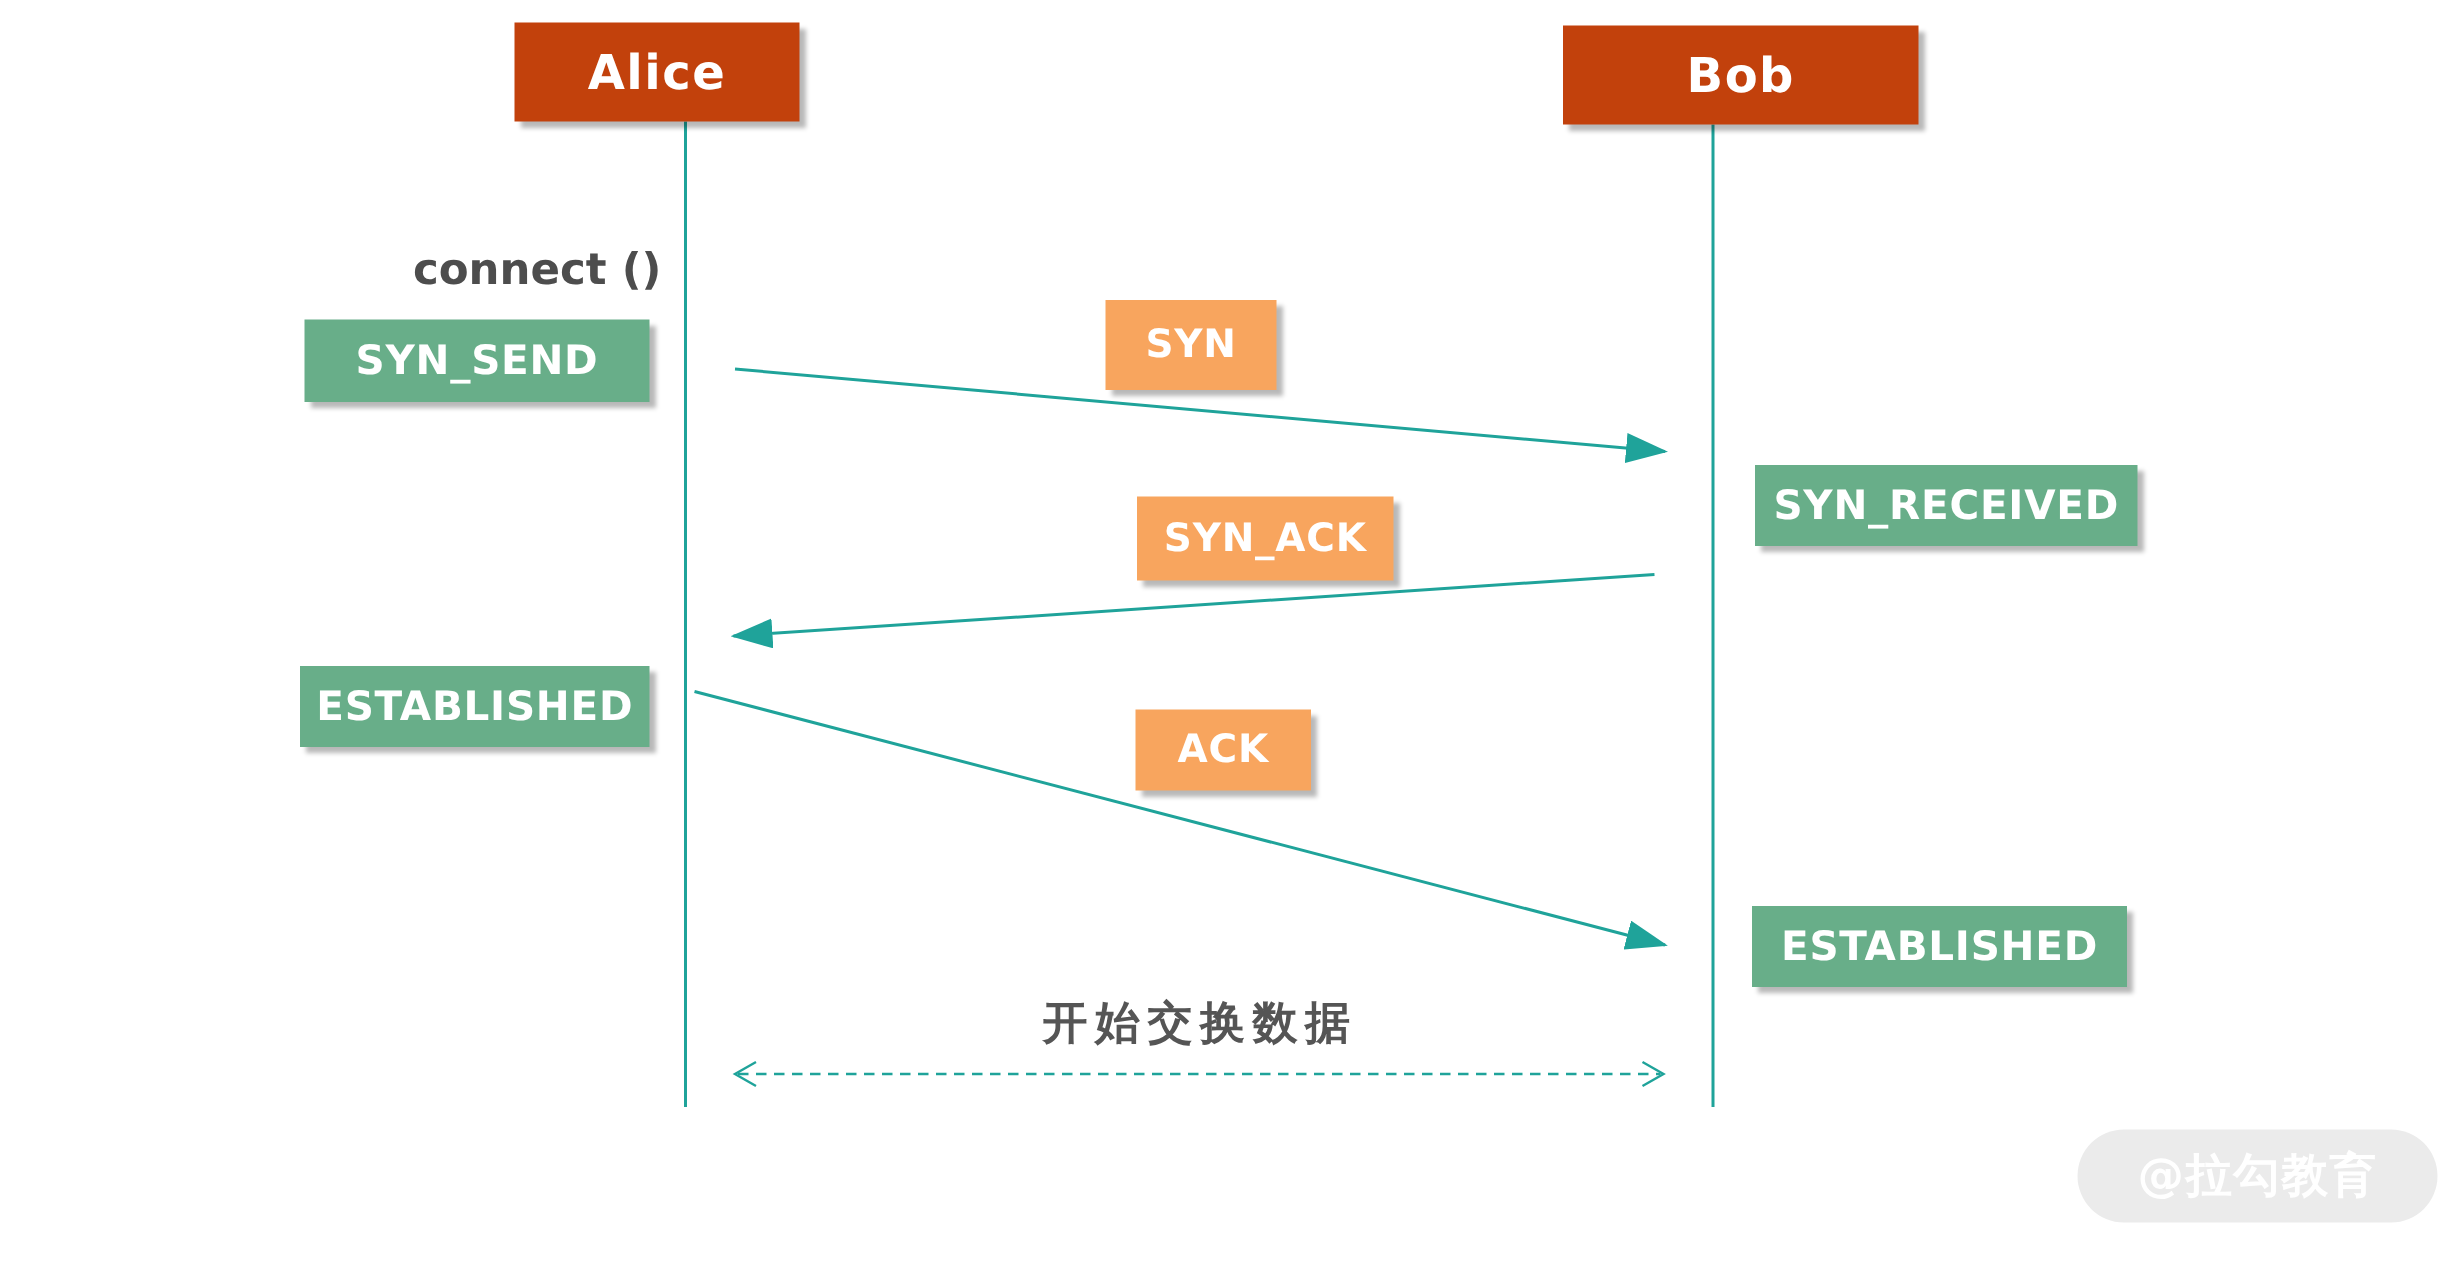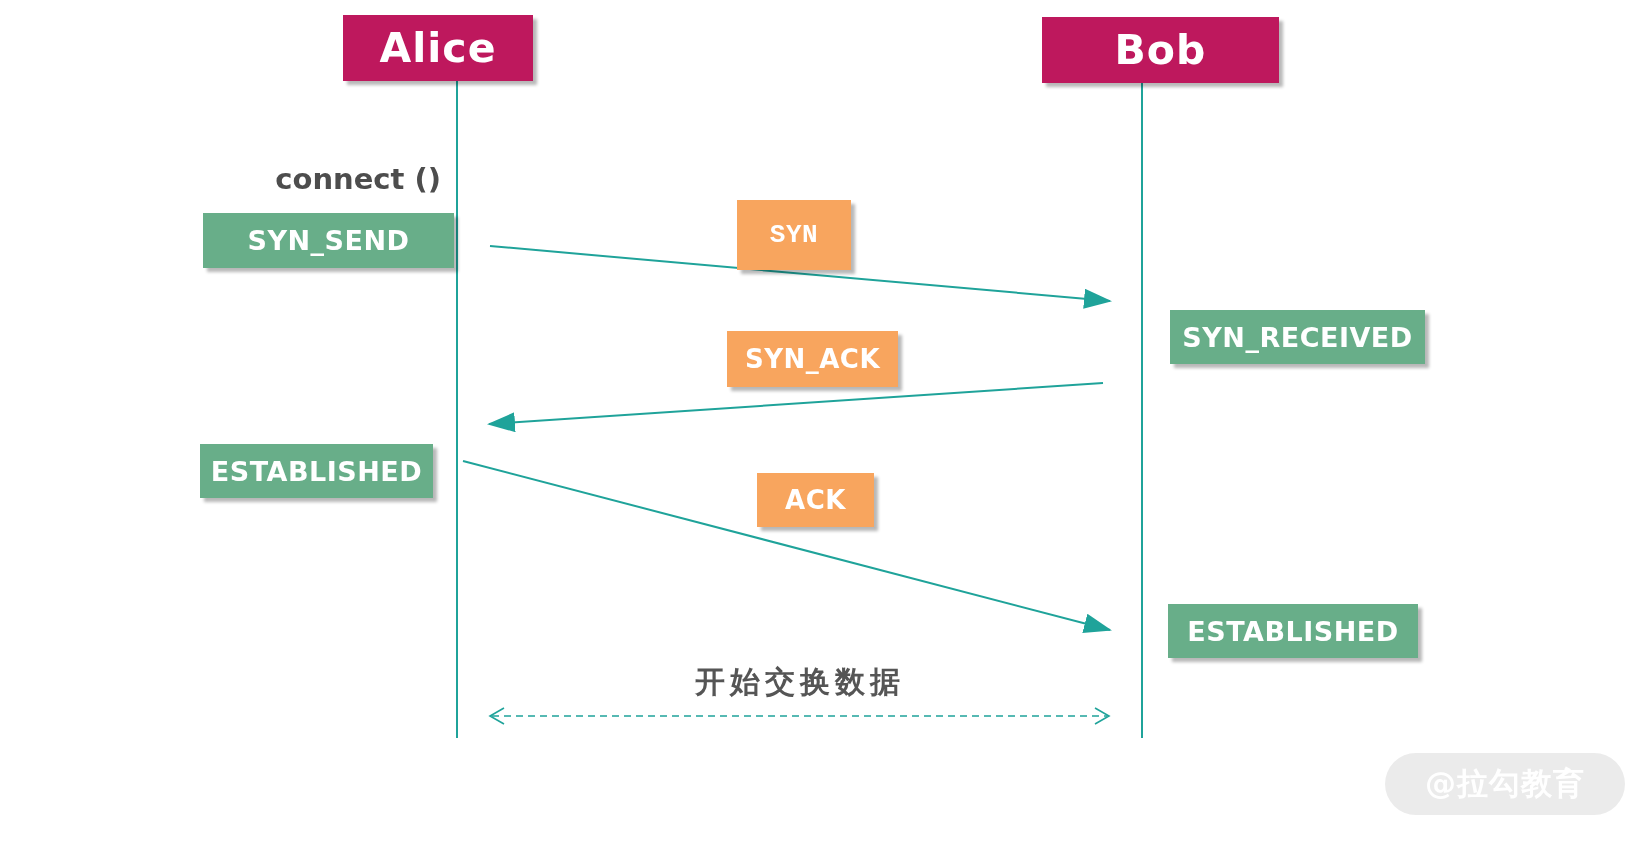--- a/index.html
+++ b/index.html
@@ -5,45 +5,45 @@
   html,body{margin:0;padding:0;background:#ffffff;}
   #stage{
     position:relative;width:1634px;height:844px;background:#ffffff;overflow:hidden;
     font-family:"DejaVu Sans","Liberation Sans",sans-serif;
   }
   #wires{position:absolute;left:0;top:0;z-index:1;}
   .box{
     position:absolute;z-index:2;display:flex;align-items:center;justify-content:center;
     color:#ffffff;font-weight:bold;box-shadow:4px 4px 3px rgba(0,0,0,0.28);
   }
-  .actor{background:#be185d;font-size:41px;letter-spacing:1px;}
+  .actor{background:#c2410c;font-size:32px;letter-spacing:1px;}
   .state{background:#68ae89;font-size:27px;letter-spacing:0.5px;}
   .msg{background:#f8a55e;font-size:26px;letter-spacing:0.5px;}
   .call{
     position:absolute;z-index:2;color:#4d4d4d;font-size:29px;font-weight:600;
     white-space:nowrap;
   }
   .caption{
     position:absolute;z-index:2;color:#555555;font-size:30px;font-weight:bold;
     letter-spacing:5px;text-align:center;white-space:nowrap;
   }
   .watermark{
     position:absolute;z-index:3;background:#ebebeb;border-radius:32px;
     display:flex;align-items:center;justify-content:center;
     color:#ffffff;font-size:31px;font-weight:bold;letter-spacing:1px;
   }
   
   #alice-box{left:343px;top:15px;width:190px;height:66px;}
   #bob-box{left:1042px;top:17px;width:237px;height:66px;text-align:right;}
   #connect-label{left:196px;top:162px;width:245px;text-align:right;}
-  #syn-send-box{left:203px;top:213px;width:251px;height:55px;}
+  #syn-send-box{left:203px;top:213px;width:230px;height:55px;}
   #listen-label{left:1203px;top:250px;width:230px;text-align:left;}
   #syn-received-box{left:1170px;top:310px;width:255px;height:54px;}
-  #syn-box{left:737px;top:200px;width:114px;height:70px;font-family:Liberation Mono, monospace;}
-  #syn-ack-box{left:727px;top:331px;width:171px;height:56px;}
+  #syn-box{left:737px;top:200px;width:114px;height:60px;}
+  #syn-ack-box{left:758px;top:331px;width:171px;height:56px;}
   #established-left-box{left:200px;top:444px;width:233px;height:54px;}
   #ack-box{left:757px;top:473px;width:117px;height:54px;}
   #established-right-box{left:1168px;top:604px;width:250px;height:54px;}
   #exchange-caption{left:620px;top:662px;width:360px;text-align:center;}
   #watermark-pill{left:1385px;top:753px;width:240px;height:62px;}
 </style>
 </head>
 <body>
 
 <div id="stage">

